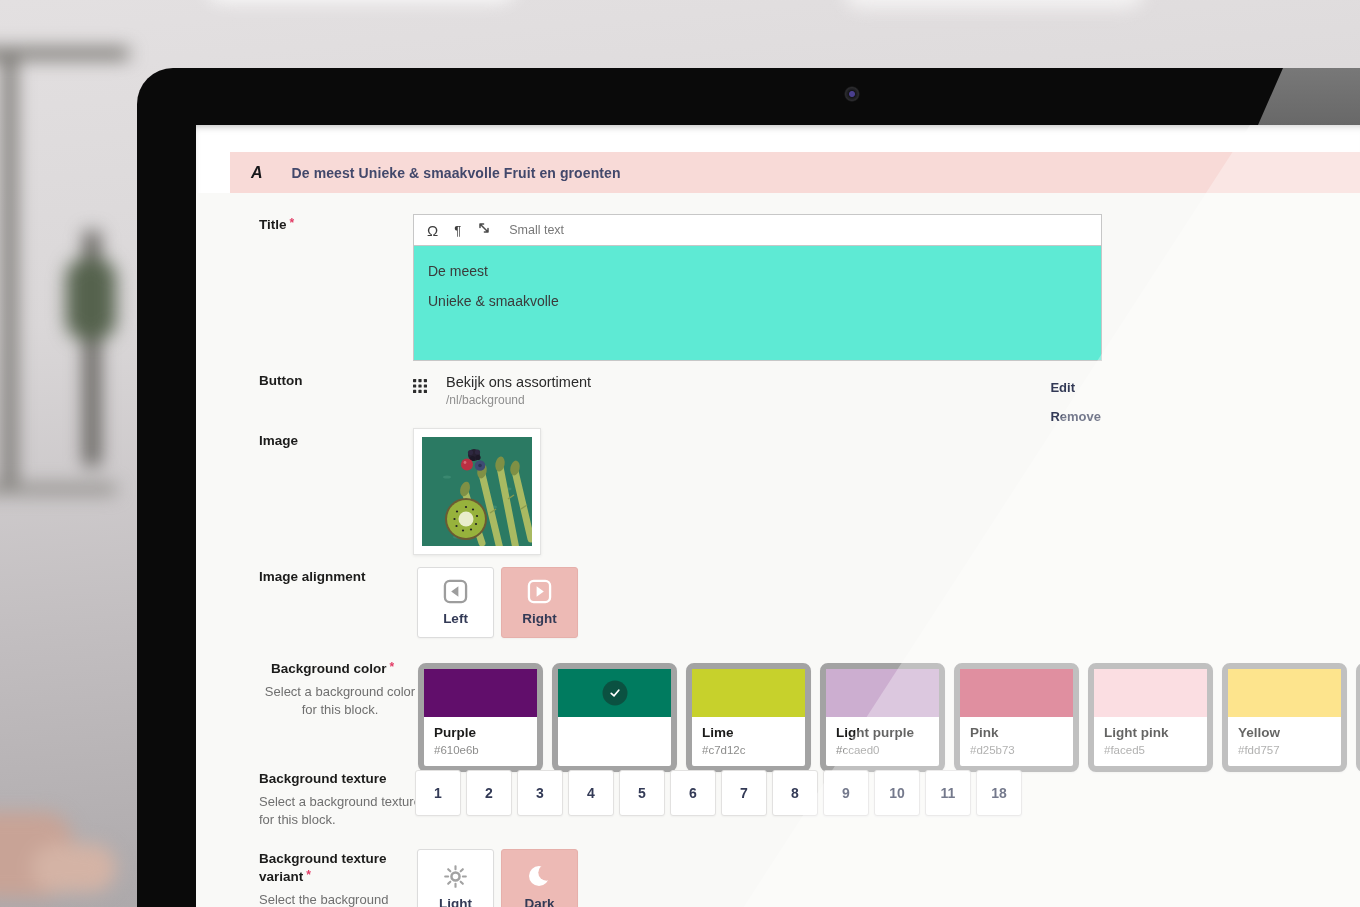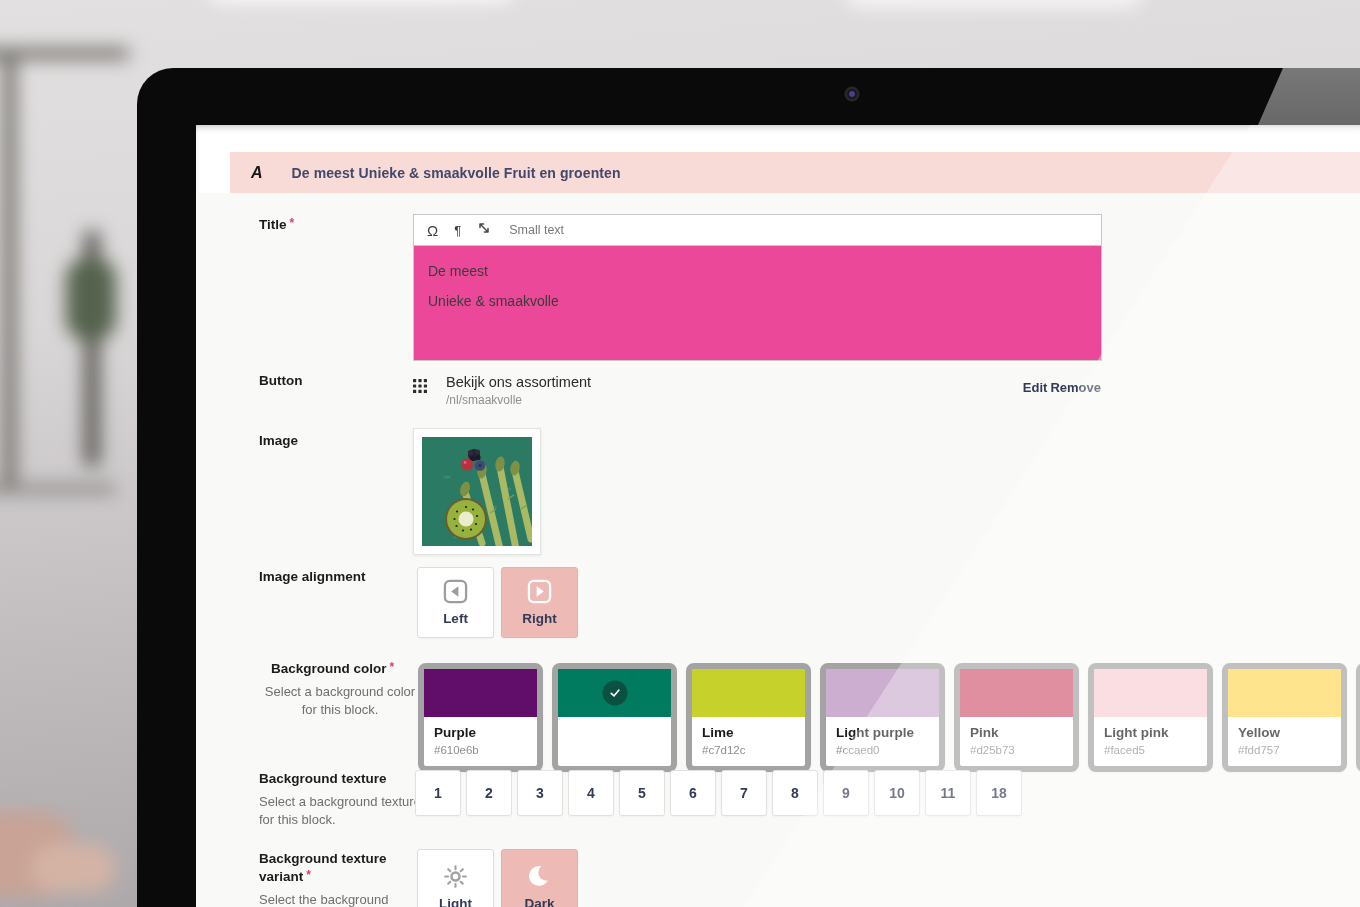--- a/index.html
+++ b/index.html
@@ -49,31 +49,31 @@
   .req{color:#e23d66;font-size:12px;margin-left:3px;position:relative;top:-2px;font-weight:700;}
   .desc{position:absolute;left:63px;width:162px;font-size:13px;color:#6f6f6f;line-height:17.5px;z-index:2;}
 
   
   .editor{position:absolute;left:217px;top:89px;width:689px;z-index:2;}
   .editor-toolbar{height:30px;border:1px solid #c7c7c7;background:#fff;
     display:flex;align-items:center;padding:0 13px;gap:16px;}
   .tb-omega{font-size:15px;color:#3c3c3c;}
   .tb-pilcrow{font-size:13px;color:#3c3c3c;}
   .tb-smalltext{font-size:12.5px;color:#787878;margin-left:2px;}
-  .editor-body{border:1px solid #c7c7c7;border-top:none;background:#ec4899;height:97px;padding:17px 14px 0;}
+  .editor-body{border:1px solid #c7c7c7;border-top:none;background:#5eead4;height:97px;padding:17px 14px 0;}
   .editor-body p{margin:0 0 13.5px;font-size:14px;color:#3b3b3b;}
 
   
   .button-row{position:absolute;left:217px;top:249px;width:688px;display:flex;
     justify-content:space-between;z-index:2;}
   .btn-left{display:flex;gap:19px;}
   .grid-icon{margin-top:5px;}
   .btn-title{font-size:14.5px;color:#2a2a2a;}
   .btn-url{font-size:12px;color:#8f8f8f;margin-top:3px;}
-  .btn-actions{display:flex;gap:3px;padding-top:6px;}
+  .btn-actions{display:flex;gap:14px;padding-top:6px;flex-direction:column;}
   .action-link{font-size:13px;font-weight:700;color:#333a56;cursor:pointer;}
 
   
   .image-card{position:absolute;left:217px;top:303px;width:110px;height:109px;background:#fff;
     border:1px solid #e3e3e2;padding:8px;box-shadow:0 1px 3px rgba(0,0,0,.08);z-index:2;}
 
   
   .opt-group{position:absolute;left:221px;display:flex;gap:7px;z-index:2;}
   .align-group{top:442px;}
   .variant-group{top:724px;}
@@ -164,21 +164,21 @@
           <rect x="0" y="5.4" width="3.2" height="3.2" rx="0.6"></rect>
             <rect x="5.4" y="5.4" width="3.2" height="3.2" rx="0.6"></rect>
             <rect x="10.8" y="5.4" width="3.2" height="3.2" rx="0.6"></rect>
           <rect x="0" y="10.8" width="3.2" height="3.2" rx="0.6"></rect>
             <rect x="5.4" y="10.8" width="3.2" height="3.2" rx="0.6"></rect>
             <rect x="10.8" y="10.8" width="3.2" height="3.2" rx="0.6"></rect>
         </svg>
       </span>
       <span>
         <div class="btn-title">Bekijk ons assortiment</div>
-        <div class="btn-url">/nl/smaakvolle</div>
+        <div class="btn-url">/nl/background</div>
       </span>
     </div>
     <div class="btn-actions">
       <span class="action-link">Edit</span>
       <span class="action-link">Remove</span>
     </div>
   </div>
 
   <div class="label" style="top:308px;">Image</div>
   <div class="image-card">

